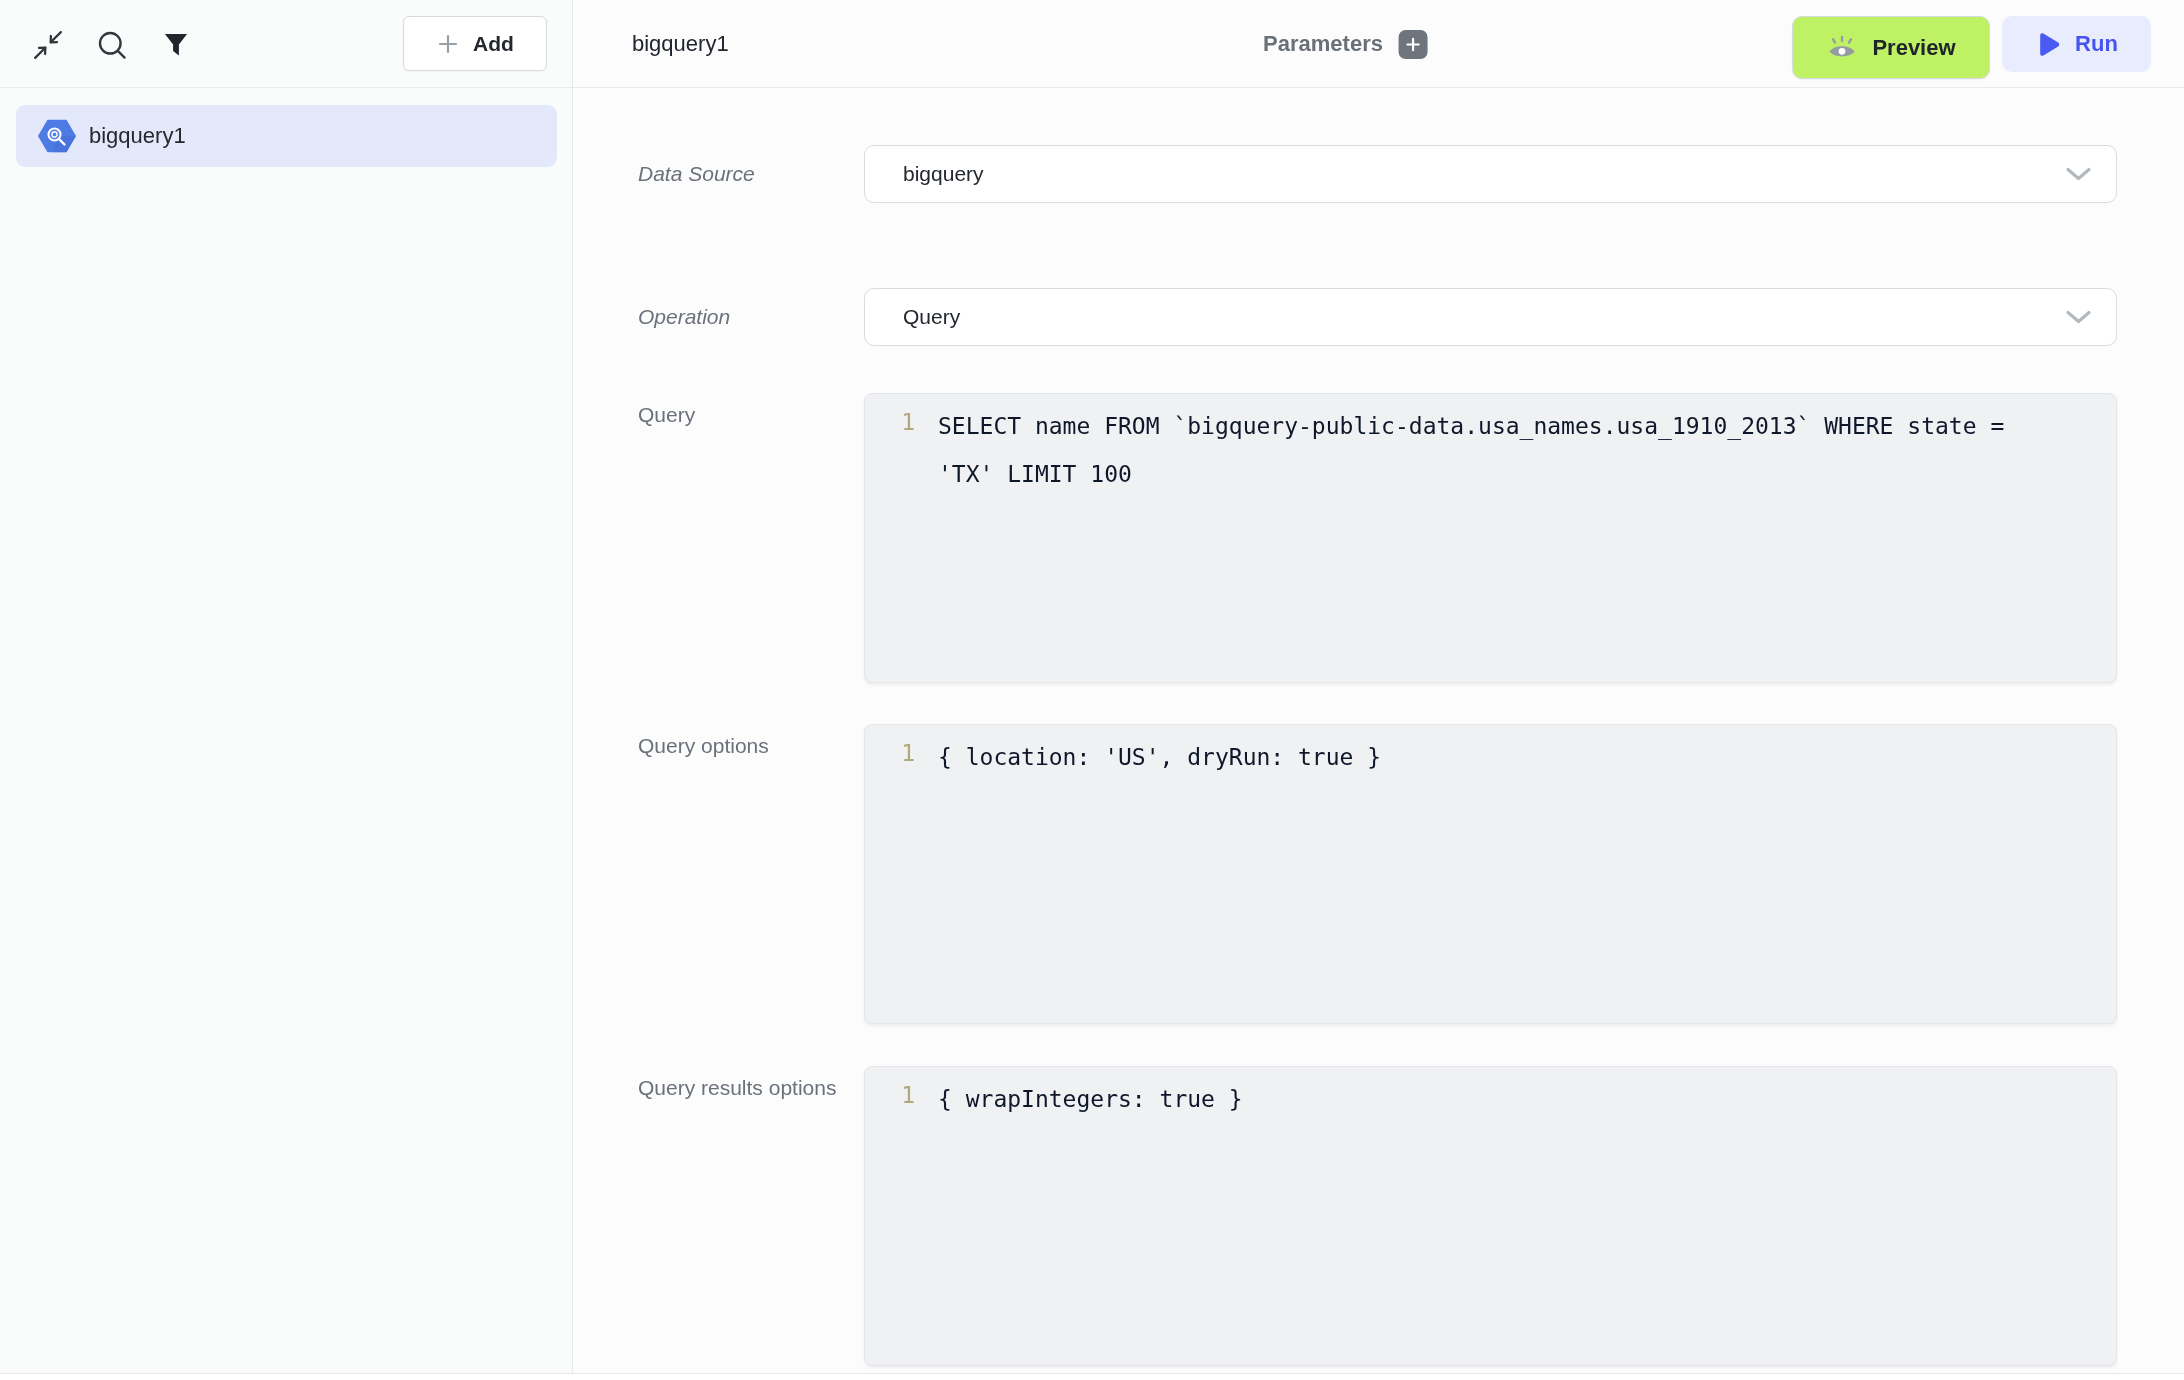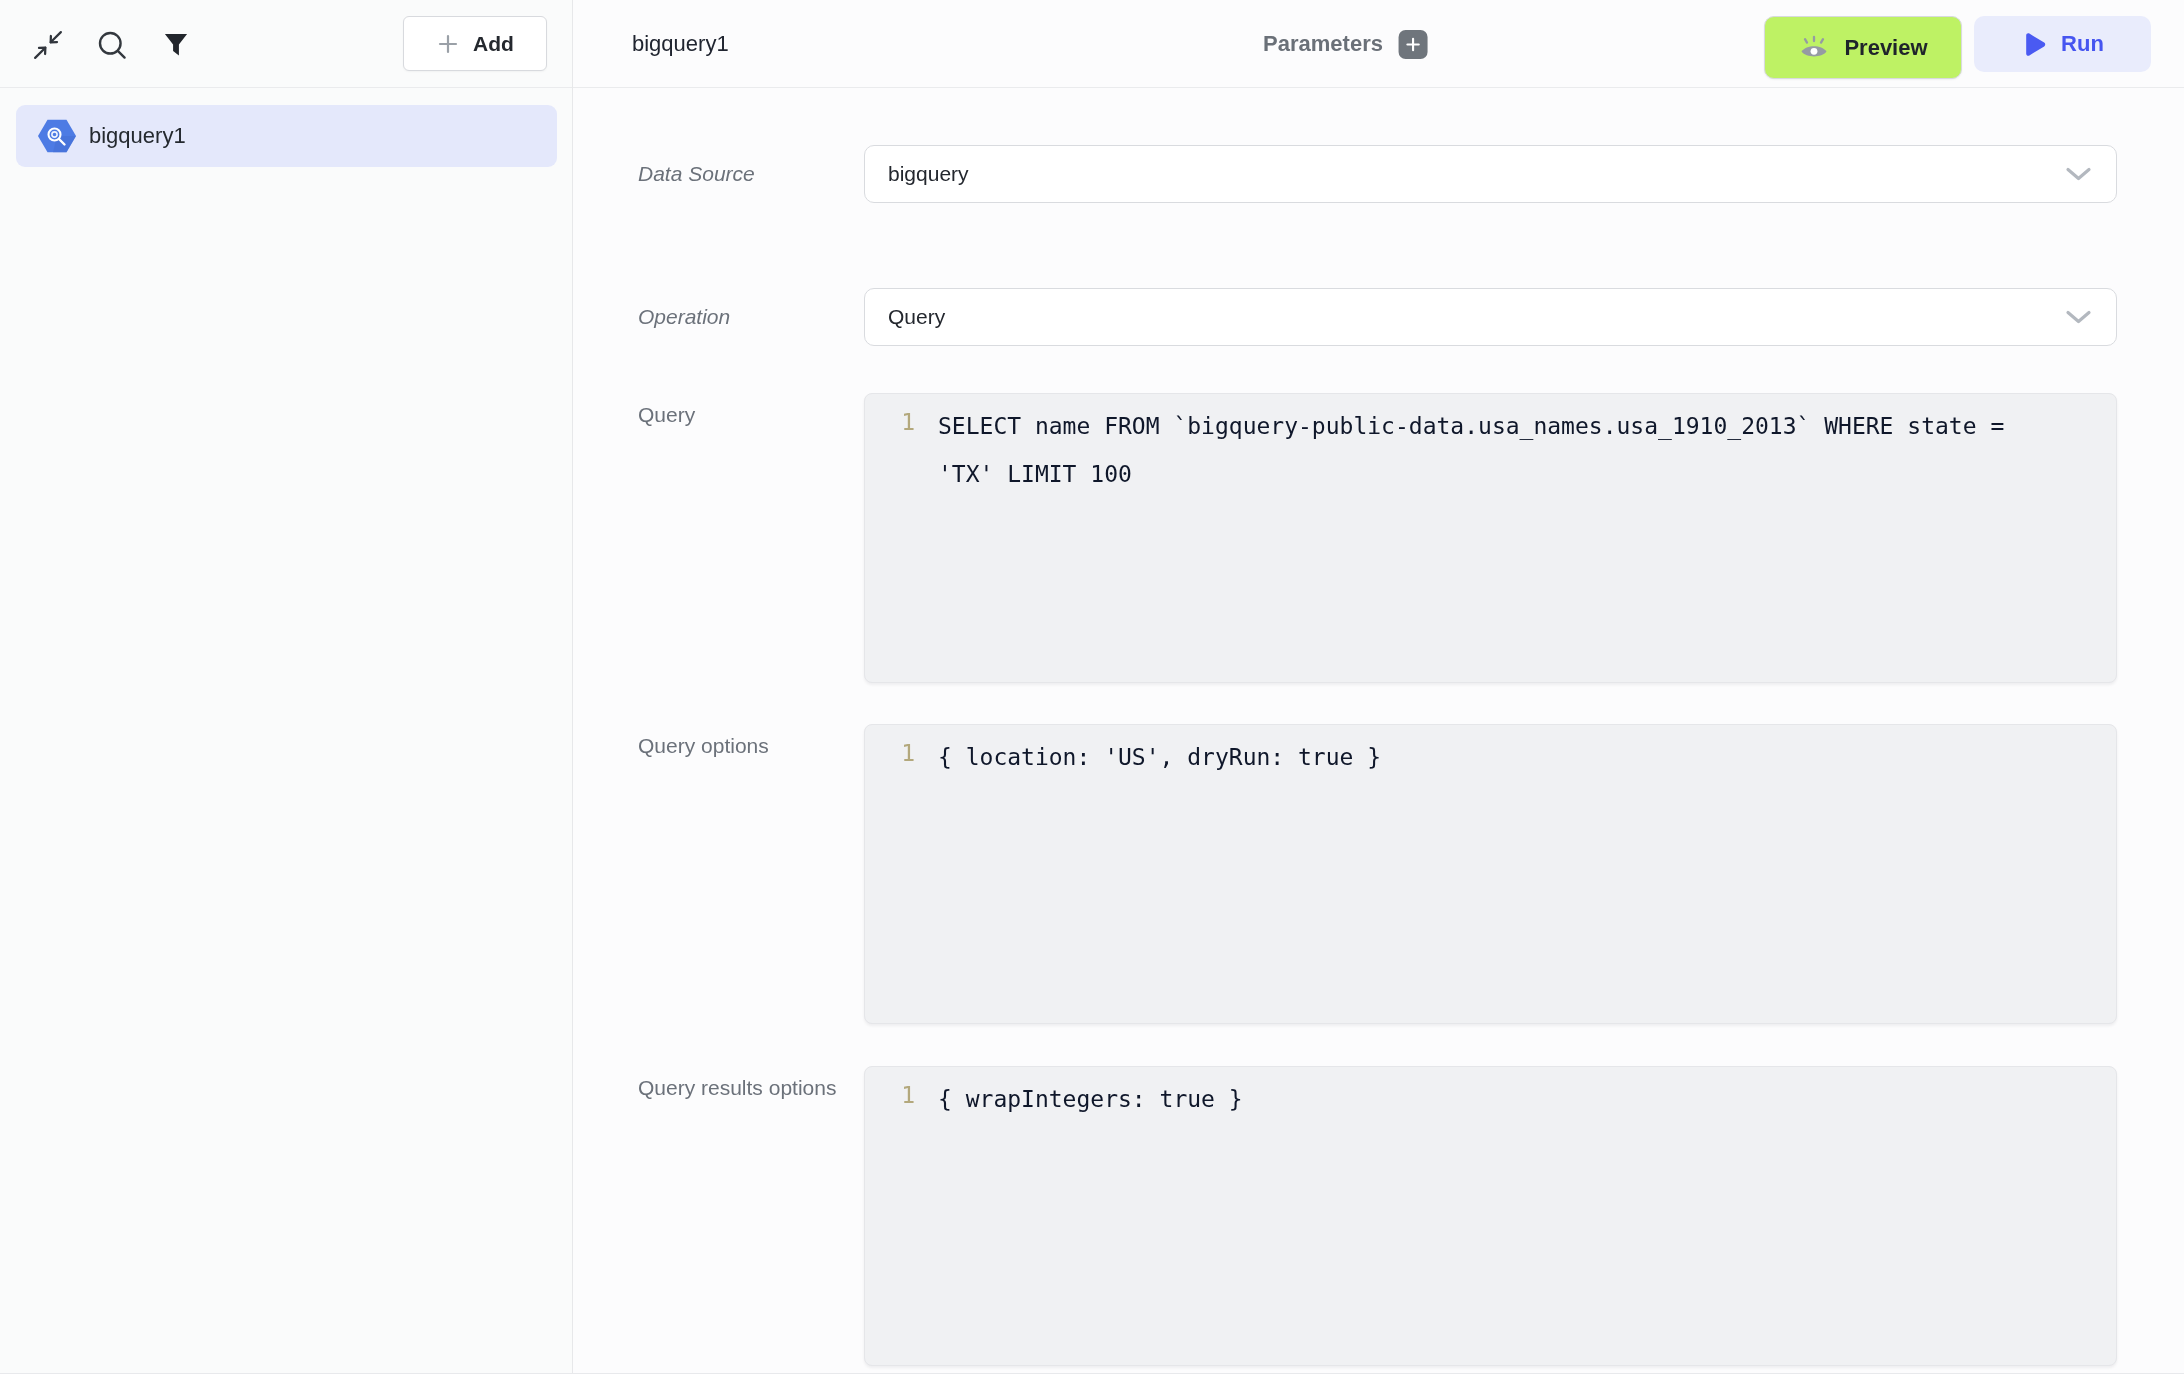--- a/index.html
+++ b/index.html
@@ -58,41 +58,41 @@
   .header-actions {
     position:absolute; right:33px; top:16px; display:flex; gap:12px;
   }
   .preview-btn {
     width:198px; height:63px; background:#bef264; border:1px solid #d8dade;
     border-radius:10px; display:flex; align-items:center; justify-content:center; gap:14px;
     box-shadow:0 1px 2px rgba(20,24,30,0.05); cursor:pointer;
   }
   .preview-btn .label { font-size:22px; font-weight:700; color:#1f242b; }
   .run-btn {
-    width:177px; height:56px; background:#e9ecfc; border:none;
+    width:149px; height:56px; background:#e9ecfc; border:none;
     border-radius:10px; display:flex; align-items:center; justify-content:center; gap:13px;
     cursor:pointer;
   }
   .run-btn .label { font-size:22px; font-weight:700; color:#4655f0; }
   
   .row { position:absolute; left:65px; display:flex; }
   .row .field-label {
     width:226px; flex:none; font-size:21px; font-weight:500; color:#6b717a;
   }
   .row.r-select .field-label { line-height:58px;font-style:italic; }
   .row.r-editor .field-label { line-height:40px; padding-top:2px; width:200px; margin-right:26px; }
   .row-datasource { top:145px; }
   .row-operation  { top:288px; }
   .row-query      { top:393px; }
   .row-qopts      { top:724px; }
   .row-qres       { top:1066px; }
   .select-control {
     position:relative; width:1253px; height:58px; background:#ffffff;
     border:1px solid #d9dbdf; border-radius:10px;
-    display:flex; align-items:center; padding-left:23px; cursor:pointer;text-align:right;
+    display:flex; align-items:center; padding-left:38px; cursor:pointer;text-align:right;
   }
   .select-control .value { font-size:21px; color:#23272e; }
   .select-control .chev { position:absolute; right:24px; top:50%; transform:translateY(-50%); display:flex; }
   .code-editor {
     width:1253px; background:#f0f1f3; border:1px solid #e5e6e9; border-radius:8px;
     box-shadow:0 2px 3px rgba(20,24,30,0.06);
     padding-top:8px; font-family:"DejaVu Sans Mono", monospace; font-size:23px;
     cursor:text;
   }
   .code-editor.h-query { height:290px; }

